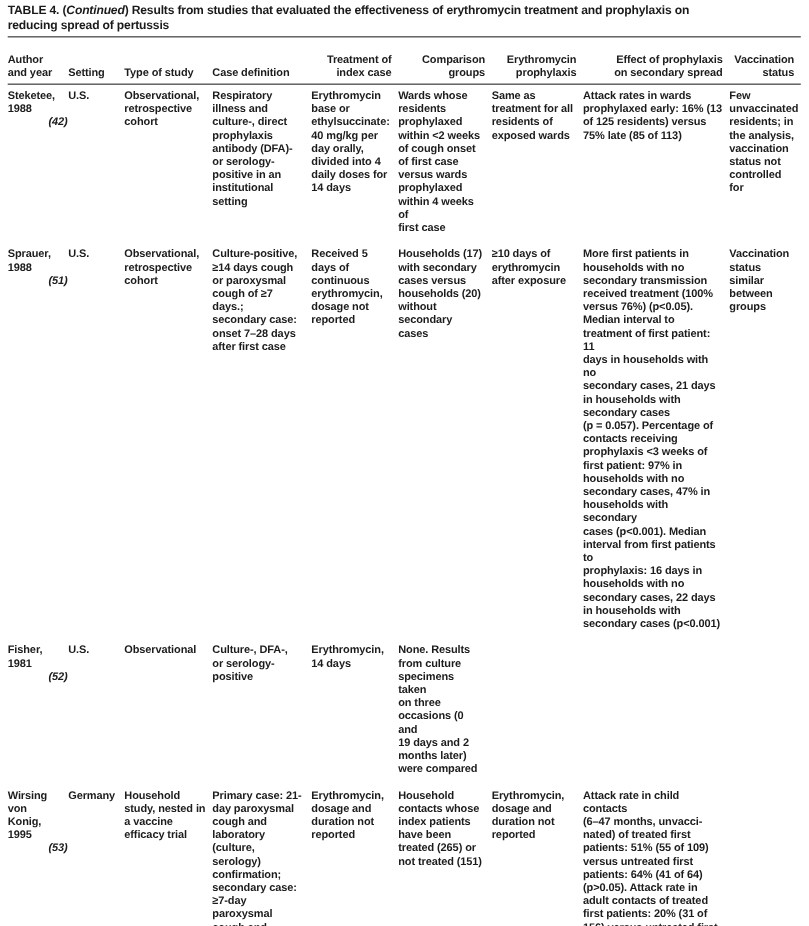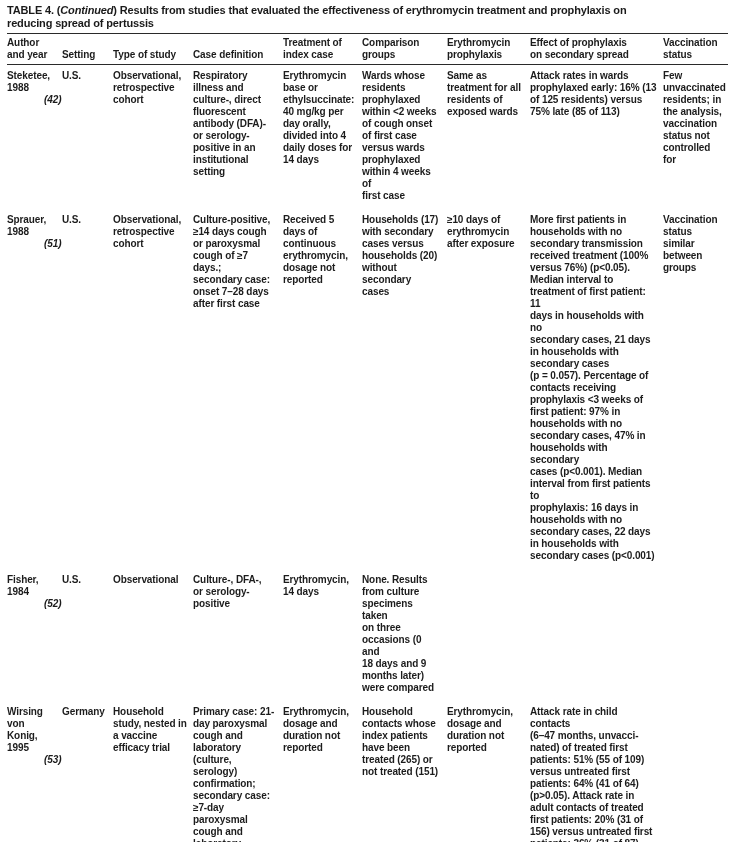--- a/index.html
+++ b/index.html
@@ -33,22 +33,22 @@
   .hcell {
     font-weight: bold;
     font-size: 10px;
     line-height: 12px;
     white-space: pre-line;
     align-self: end;
     padding-right: 6px;
     box-sizing: border-box;
     letter-spacing: -0.1px;
   }
-  .header { padding-top: 3px; min-height: 24px; }
-  .hcell.center { text-align: left; }
+  .header { padding-top: 3px; min-height: 24px; margin-top: 12px; }
+  .hcell.center { text-align: right; }
 
   .tbody { padding-top: 5px; }
   .row { margin-bottom: 12px; }
   .row:last-child { margin-bottom: 0; }
 
   .cell {
     font-size: 10px;
     line-height: 12px;
     white-space: pre-line;
     padding-right: 6px;
@@ -95,21 +95,21 @@
     <div class="grid row">
       <div class="cell"><span>Steketee,
 1988 </span><span class="ref">(42)</span></div>
       <div class="cell">U.S.</div>
       <div class="cell">Observational,
 retrospective
 cohort</div>
       <div class="cell">Respiratory
 illness and
 culture-, direct
-fluorescent
+prophylaxis
 antibody (DFA)-
 or serology-
 positive in an
 institutional
 setting</div>
       <div class="cell">Erythromycin
 base or
 ethylsuccinate:
 40 mg/kg per
 day orally,
@@ -198,34 +198,34 @@
 in households with
 secondary cases (p&lt;0.001)</div>
       <div class="cell">Vaccination
 status similar
 between
 groups</div>
     </div>
 
     <div class="grid row">
       <div class="cell"><span>Fisher,
-1984 </span><span class="ref">(52)</span></div>
+1981 </span><span class="ref">(52)</span></div>
       <div class="cell">U.S.</div>
       <div class="cell">Observational</div>
       <div class="cell">Culture-, DFA-,
 or serology-
 positive</div>
       <div class="cell">Erythromycin,
 14 days</div>
       <div class="cell">None. Results
 from culture
 specimens taken
 on three
 occasions (0 and
-18 days and 9
+19 days and 2
 months later)
 were compared</div>
       <div class="cell"></div>
     </div>
 
     <div class="grid row">
       <div class="cell"><span>Wirsing
 von
 Konig,
 1995 </span><span class="ref">(53)</span></div>

